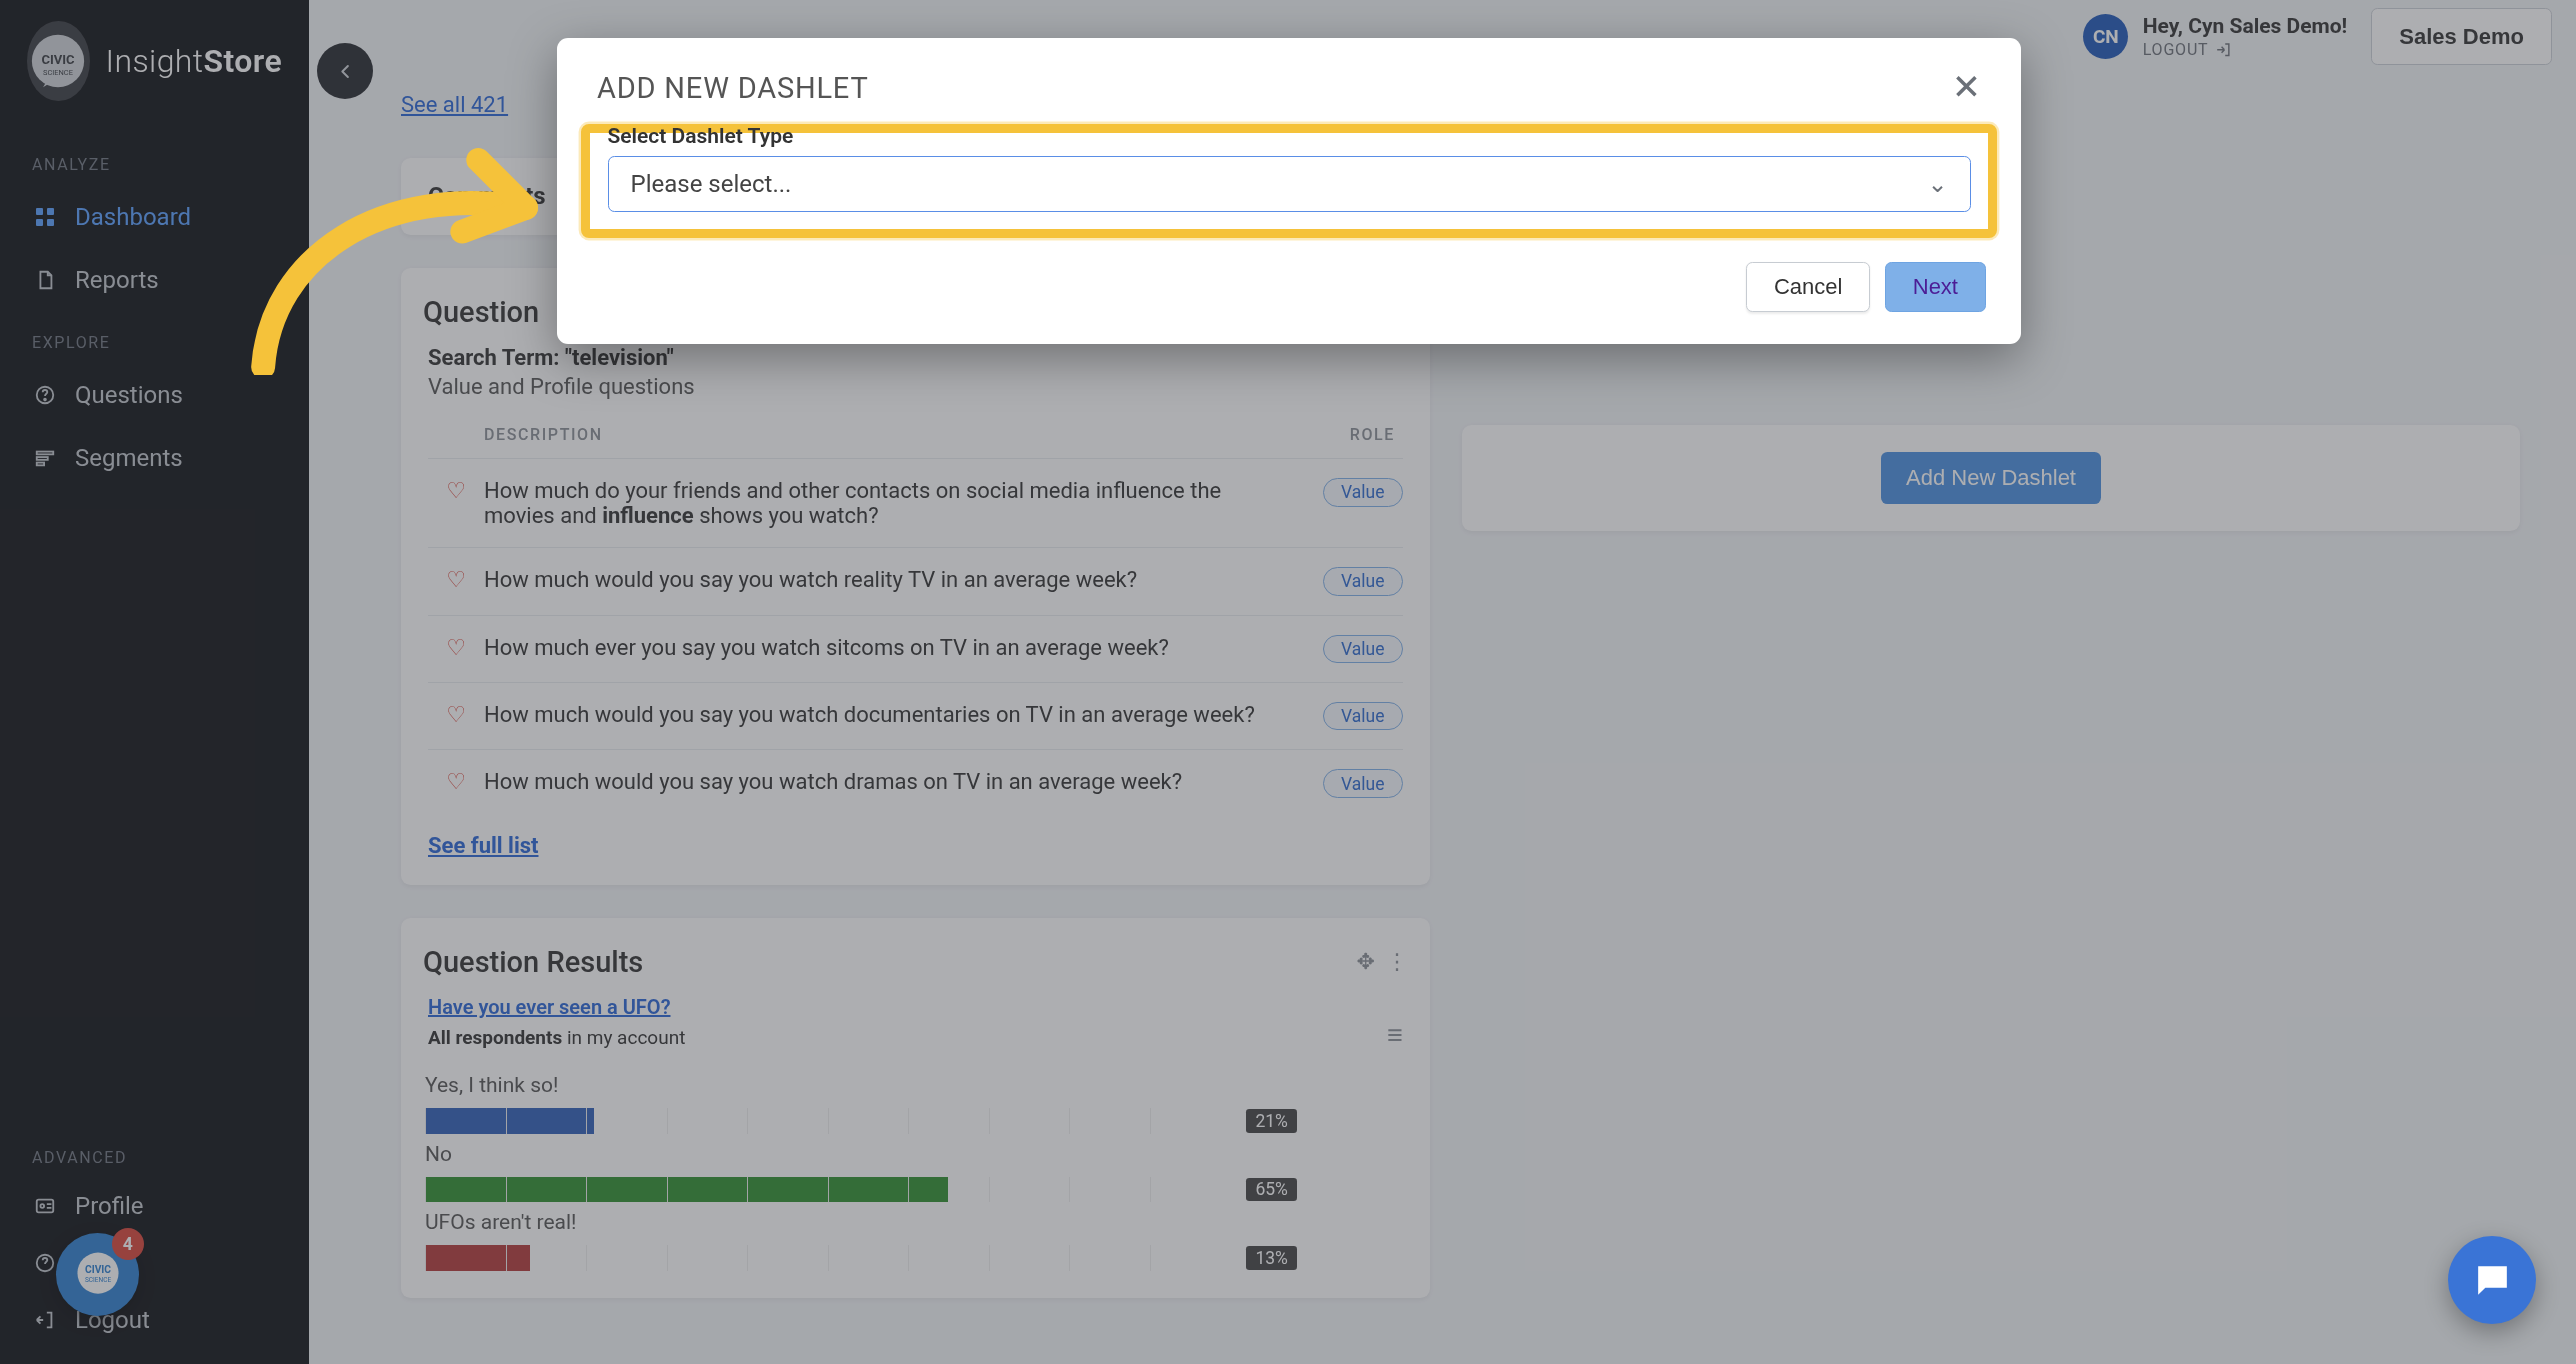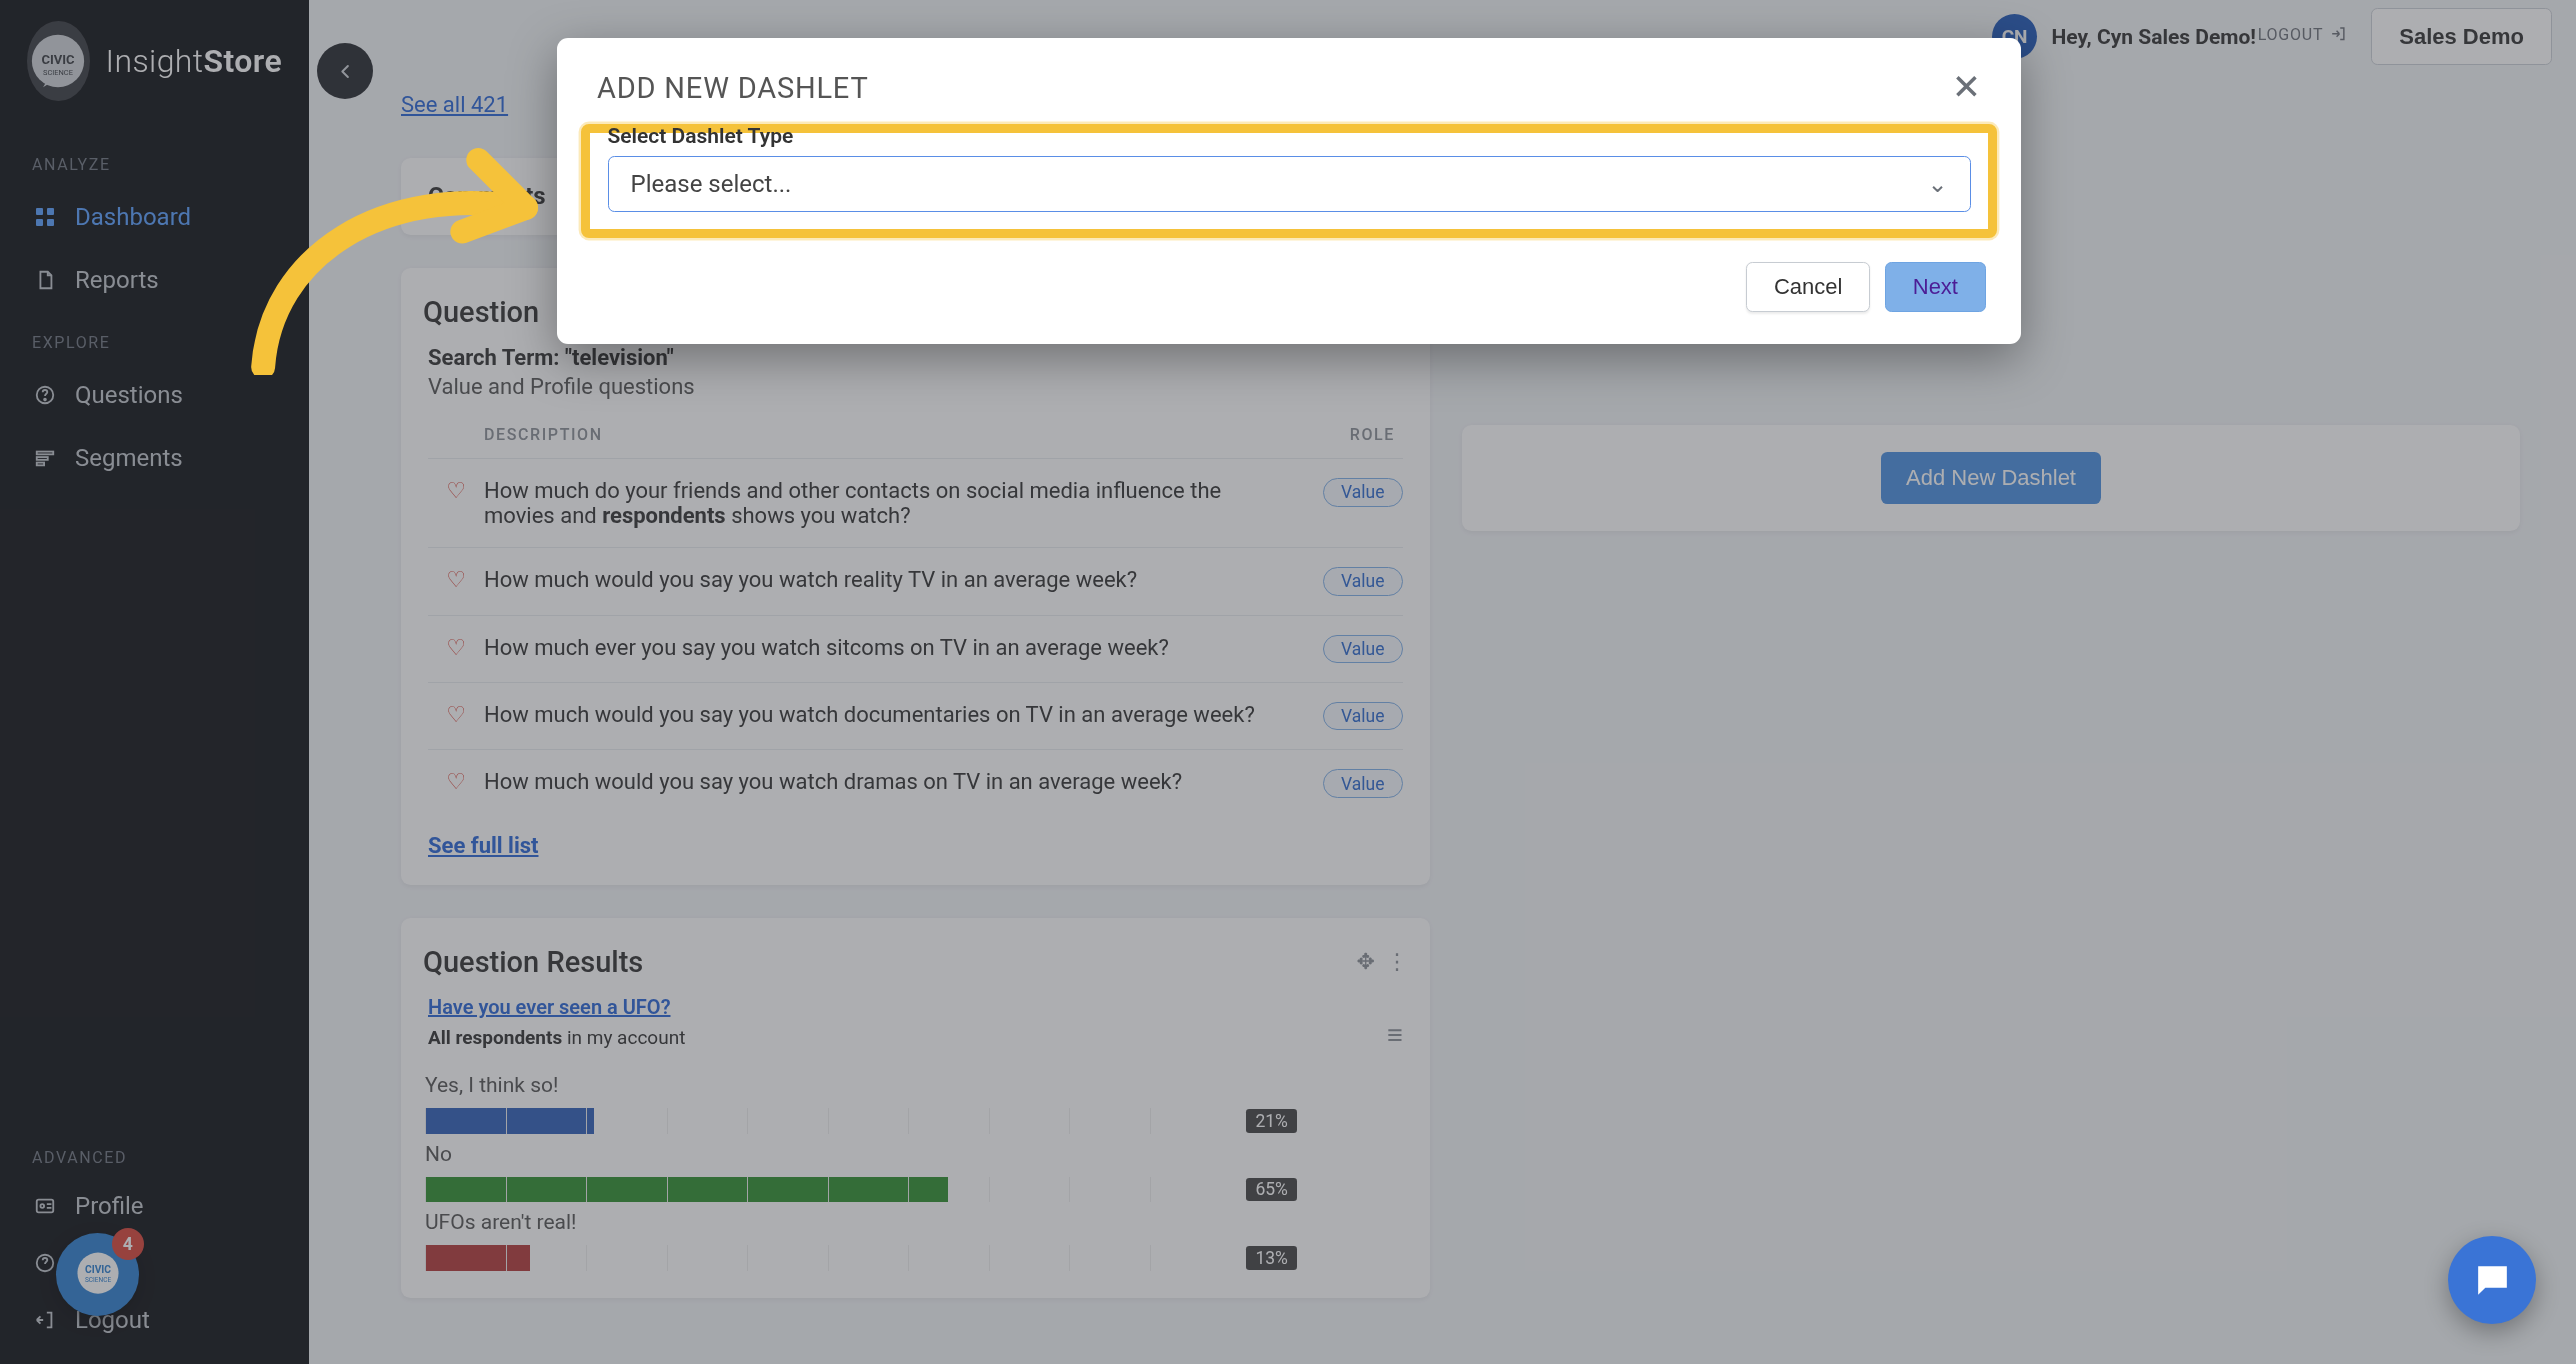--- a/index.html
+++ b/index.html
@@ -25,21 +25,21 @@
   .fab { position:absolute; left:56px; bottom:48px; width:83px; height:83px; border-radius:50%;
          background:#2f80d0; display:flex; align-items:center; justify-content:center; color:#fff;
          box-shadow:0 4.8px 14.4px rgba(0,0,0,.4); }
   .fab-badge { position:absolute; top:-4.8px; right:-4.8px; width:32px; height:32px; border-radius:50%;
                background:#d9453a; color:#fff; font-size:17.5px; font-weight:700; display:flex; align-items:center; justify-content:center; }
 
   
   .topbar { position:absolute; top:0; left:345px; right:0; height:73px; display:flex; align-items:center; justify-content:flex-end; gap:24px; padding:0 24px; }
   .user-block { display:flex; align-items:center; gap:14.4px; }
   .avatar { width:45px; height:45px; border-radius:50%; background:#1f58b8; color:#fff; font-weight:700; font-size:19px; display:flex; align-items:center; justify-content:center; }
-  .user-text { display:flex; flex-direction:row; align-items:flex-start; gap:1.6px; }
+  .user-text { display:flex; flex-direction:column; align-items:flex-start; gap:1.6px; }
   .greet { font-size:21px; font-weight:700; color:#333; }
   .logout-line { font-size:16px; color:#6b7078; letter-spacing:0.8px; display:flex; align-items:center; gap:6.4px; }
   .sd-button { border:0.8px solid #ccd1d7; border-radius:6.4px; background:#fff; padding:14.4px 27px; font-size:22px; font-weight:700; color:#333; }
 
   
   .main { position:absolute; top:73px; left:345px; right:0; bottom:0; padding:19px 56px; }
   .cols { display:flex; gap:32px; }
   .left-col { width:1029px; display:flex; flex-direction:column; gap:33px; }
   .right-col { flex:1; }
 
@@ -277,21 +277,21 @@
             <thead>
               <tr>
                 <th style="width:56px;"></th>
                 <th>DESCRIPTION</th>
                 <th class="role">ROLE</th>
               </tr>
             </thead>
             <tbody id="search-rows">
                 <tr>
                   <td class="heart">♡</td>
-                  <td><span>How much do your friends and other contacts on social media influence the movies and </span><b>respondents</b><span> shows you watch?</span></td>
+                  <td><span>How much do your friends and other contacts on social media influence the movies and </span><b>influence</b><span> shows you watch?</span></td>
                   <td class="role"><span class="val-badge">Value</span></td>
                 </tr>
                 <tr>
                   <td class="heart">♡</td>
                   <td><span>How much would you say you watch reality TV in an average week?</span><b></b><span></span></td>
                   <td class="role"><span class="val-badge">Value</span></td>
                 </tr>
                 <tr>
                   <td class="heart">♡</td>
                   <td><span>How much ever you say you watch sitcoms on TV in an average week?</span><b></b><span></span></td>

